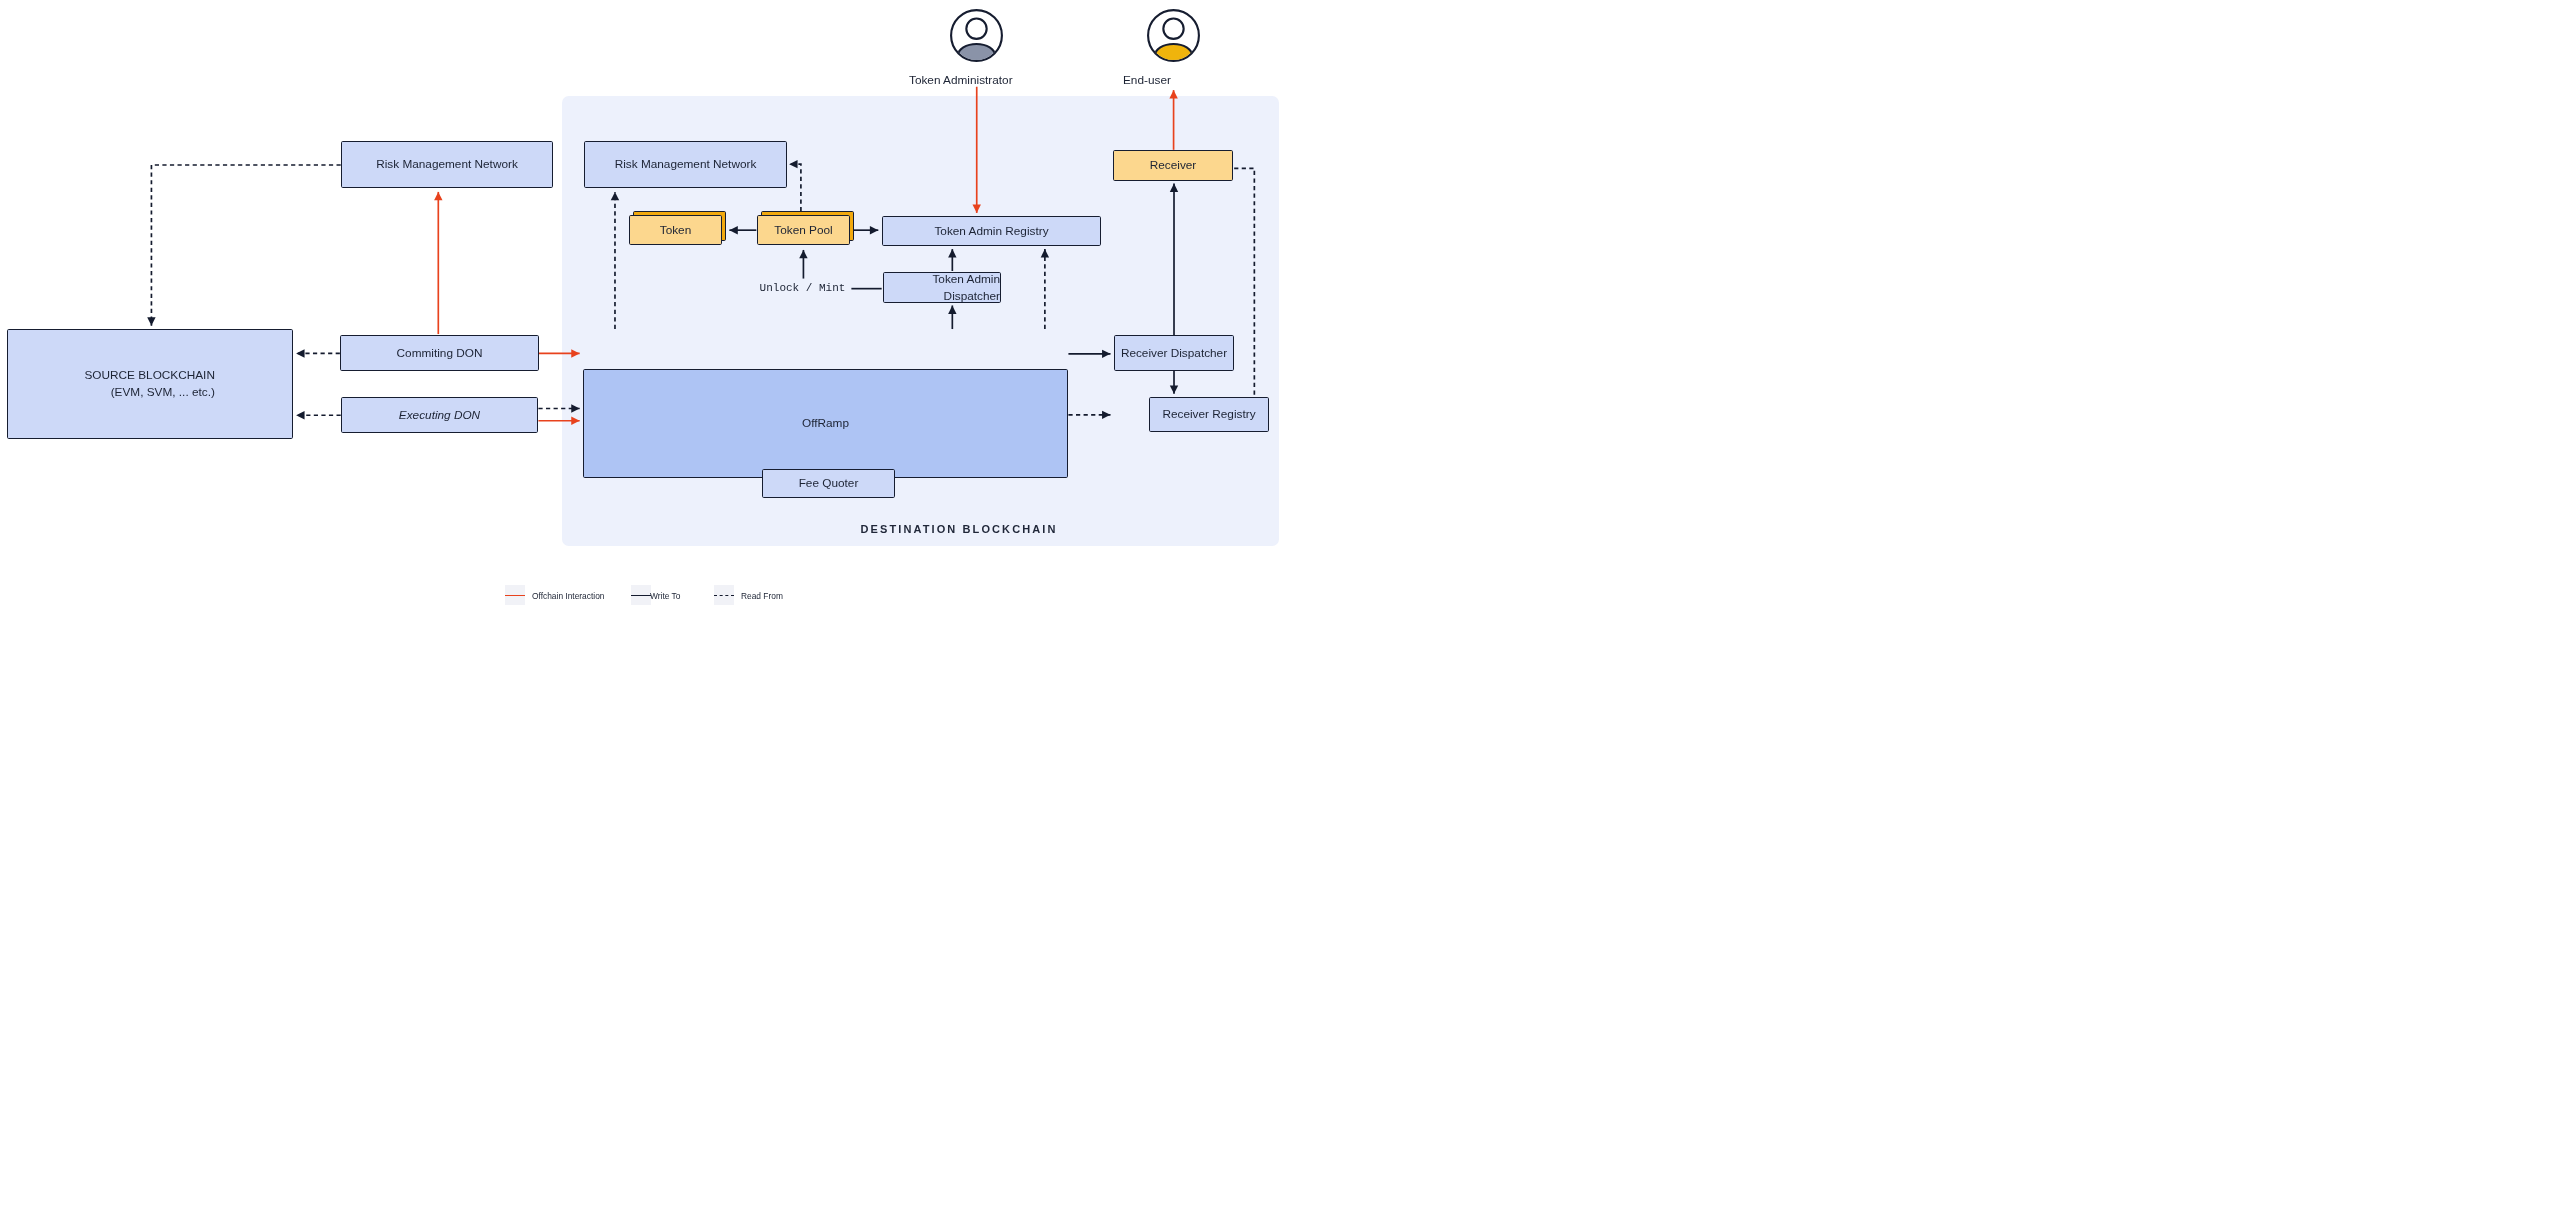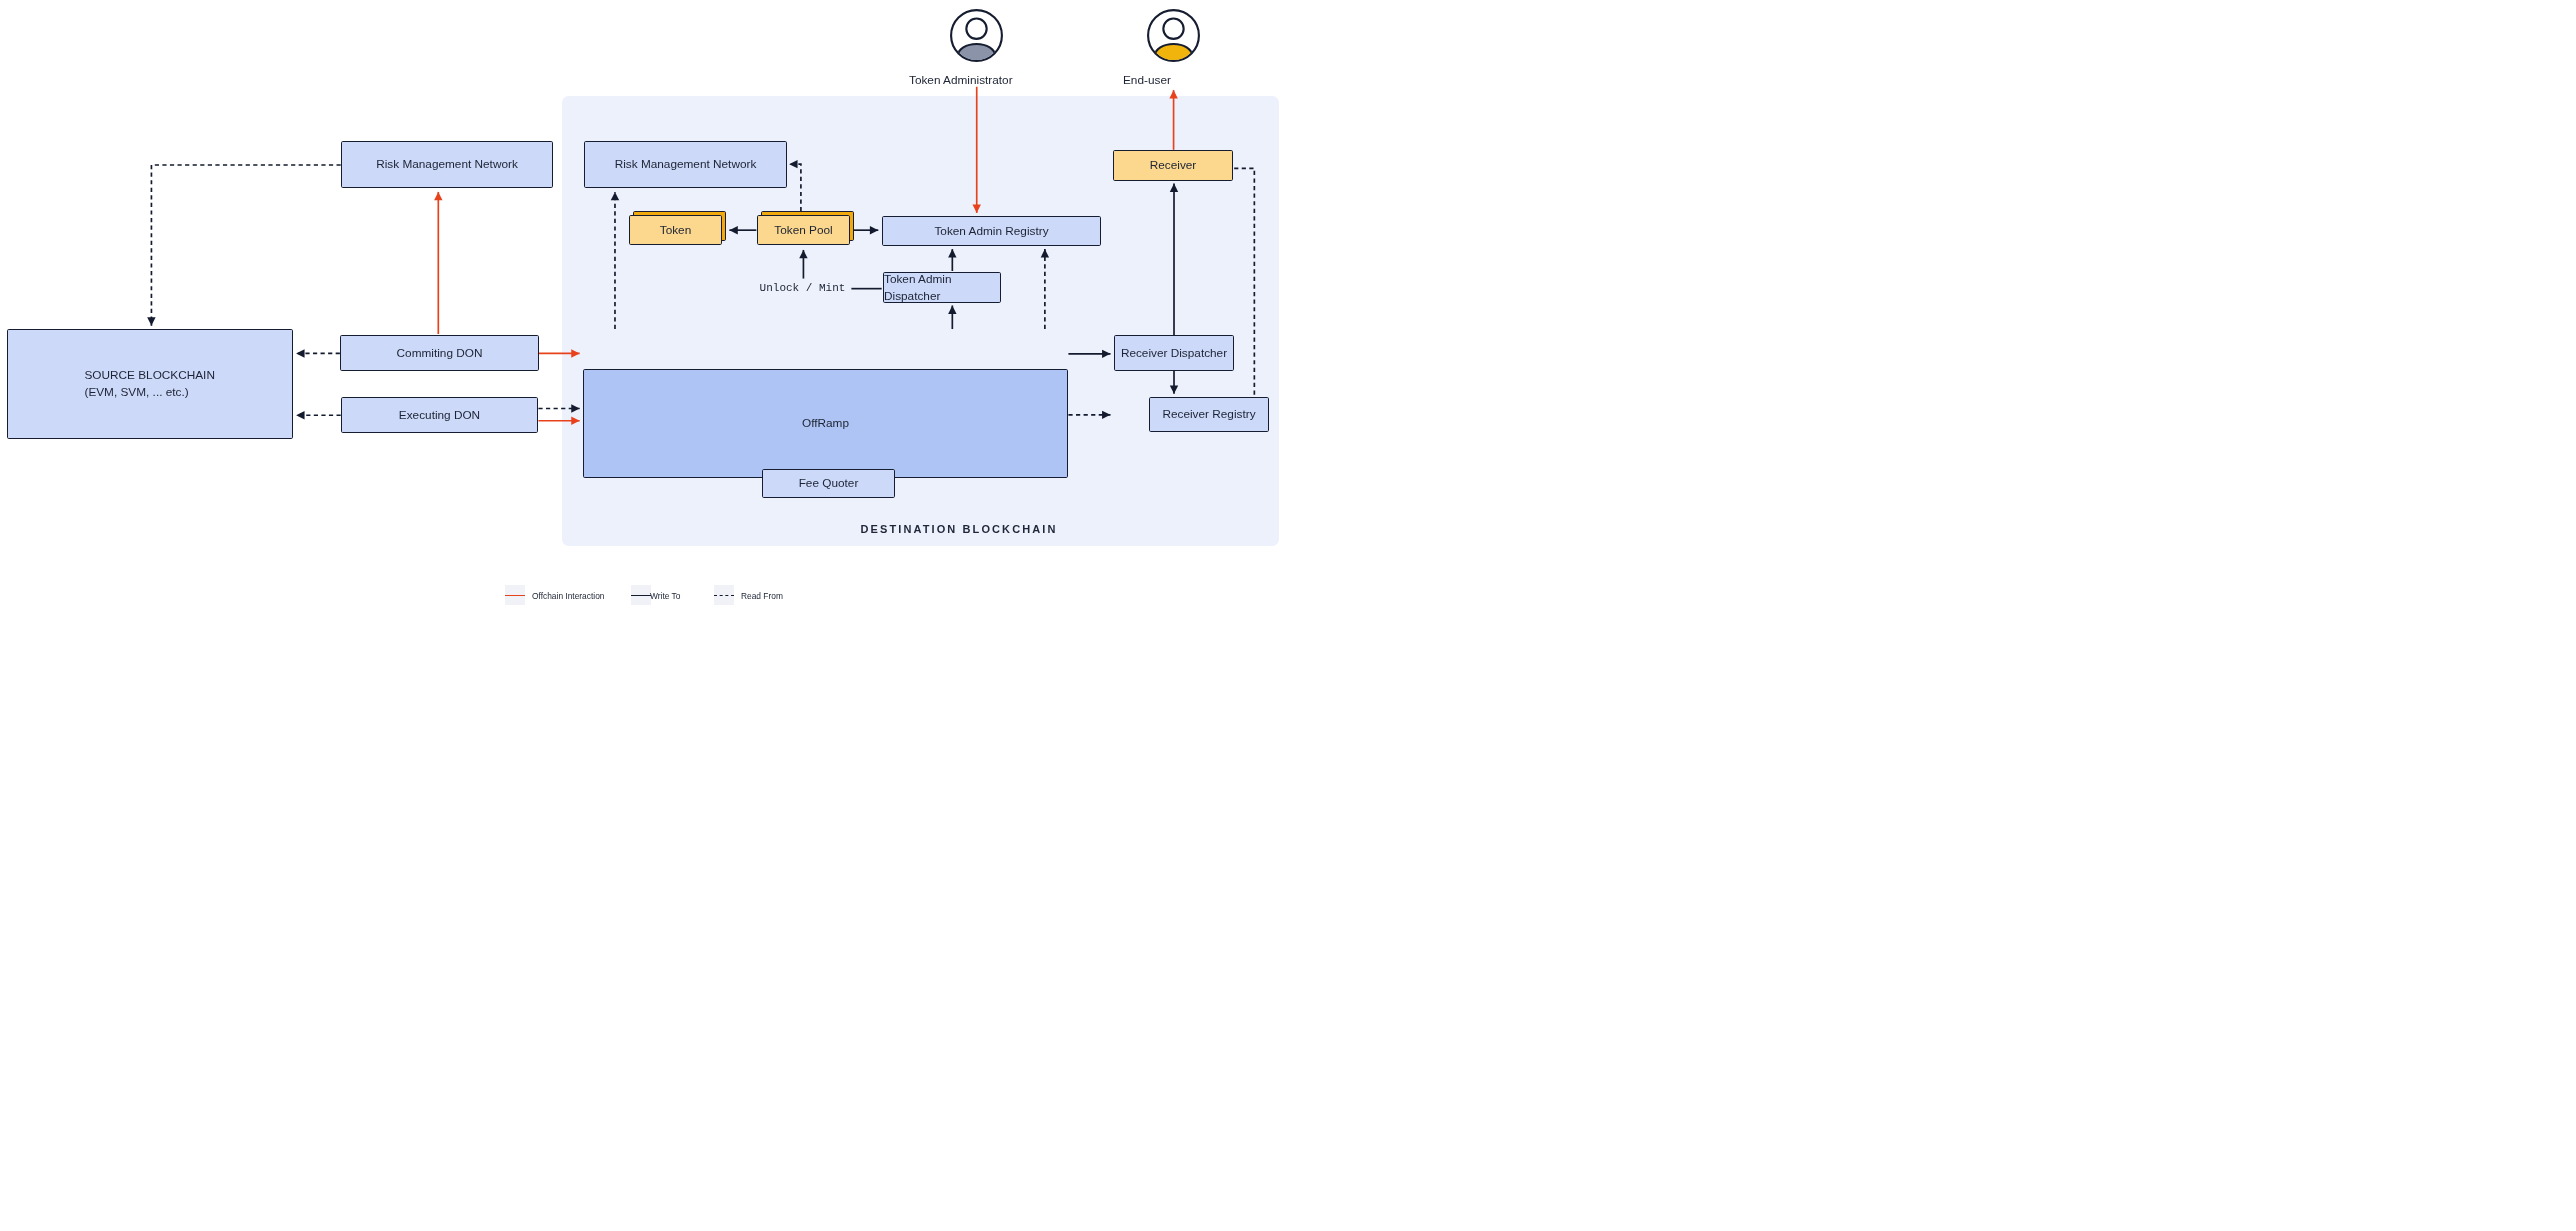--- a/index.html
+++ b/index.html
@@ -15,21 +15,21 @@
     position:absolute;
     background:#edf1fc;
     border-radius:6.7px;
   }
   .node{
     position:absolute;
     box-sizing:border-box;
     border:1.7px solid #161d30;
     border-radius:1.7px;
     display:flex;align-items:center;justify-content:center;
-    text-align:left;
+    text-align:right;
     font-size:11.8px;
     background:#cdd9f8;
     line-height:1.4;
   }
   .node.offramp{background:#aec4f4;margin-top:40px;}
   .node.yellow{background:#fcd78e;}
   .stack-back{
     position:absolute;
     box-sizing:border-box;
     border:1.7px solid #161d30;
@@ -164,21 +164,21 @@
   </div>
 
   <div class="node" style="left:341px;top:141px;width:212px;height:47px;">
     <span>Risk Management Network</span>
   </div>
 
   <div class="node" style="left:340px;top:335px;width:199px;height:36px;">
     <span>Commiting DON</span>
   </div>
 
-  <div class="node" style="left:341px;top:397px;width:197px;height:36px;">
+  <div class="node" style="left:341px;top:397px;width:197px;height:36px;font-style:italic;">
     <span>Executing DON</span>
   </div>
 
   <div class="node" style="left:584px;top:141px;width:203px;height:47px;">
     <span>Risk Management Network</span>
   </div>
 
   <div>
     <div class="stack-back" style="left:633px;top:211px;width:93px;height:30px;"></div>
     <div class="node yellow" style="left:629px;top:215px;width:93px;height:30px;">

